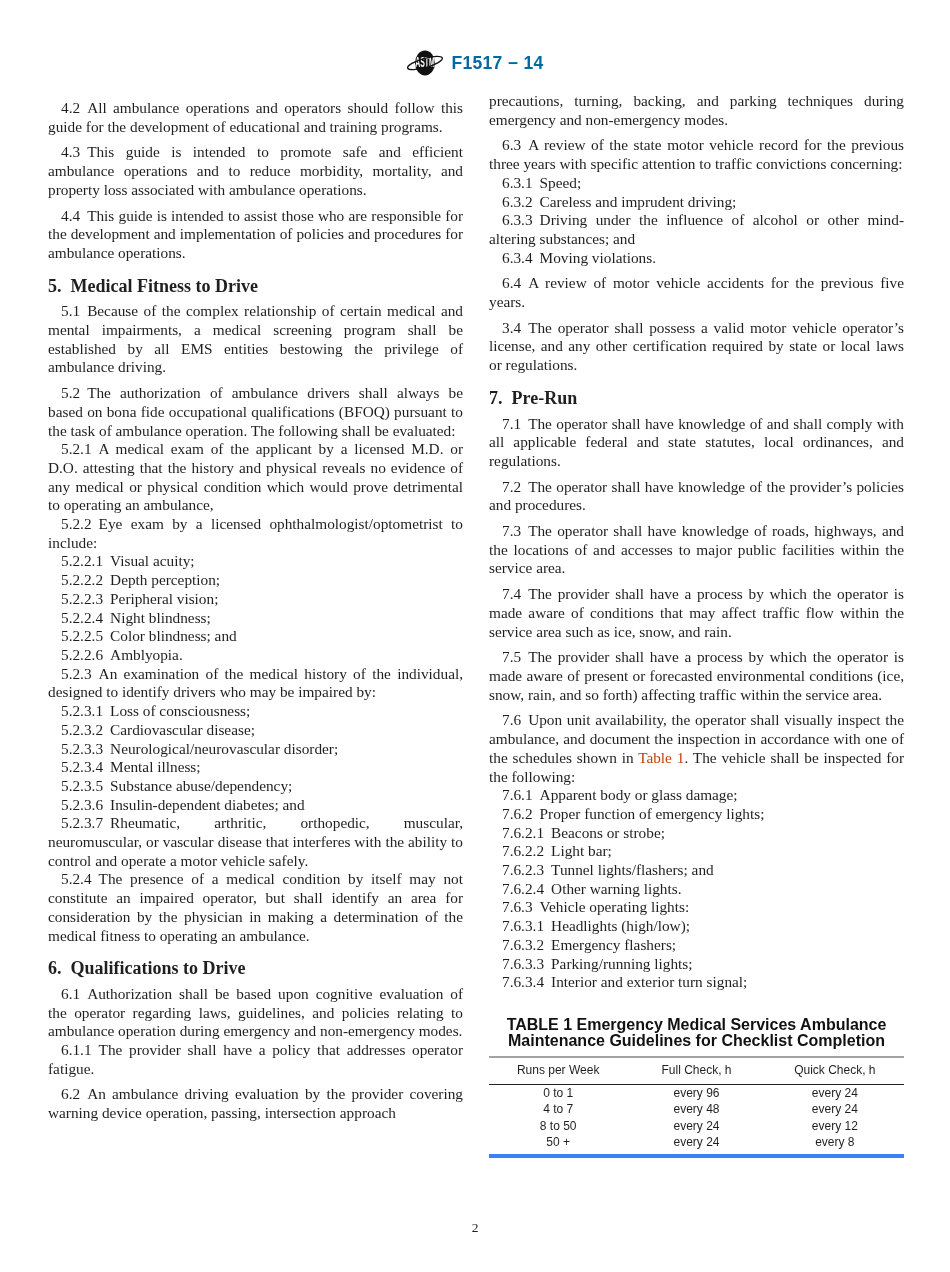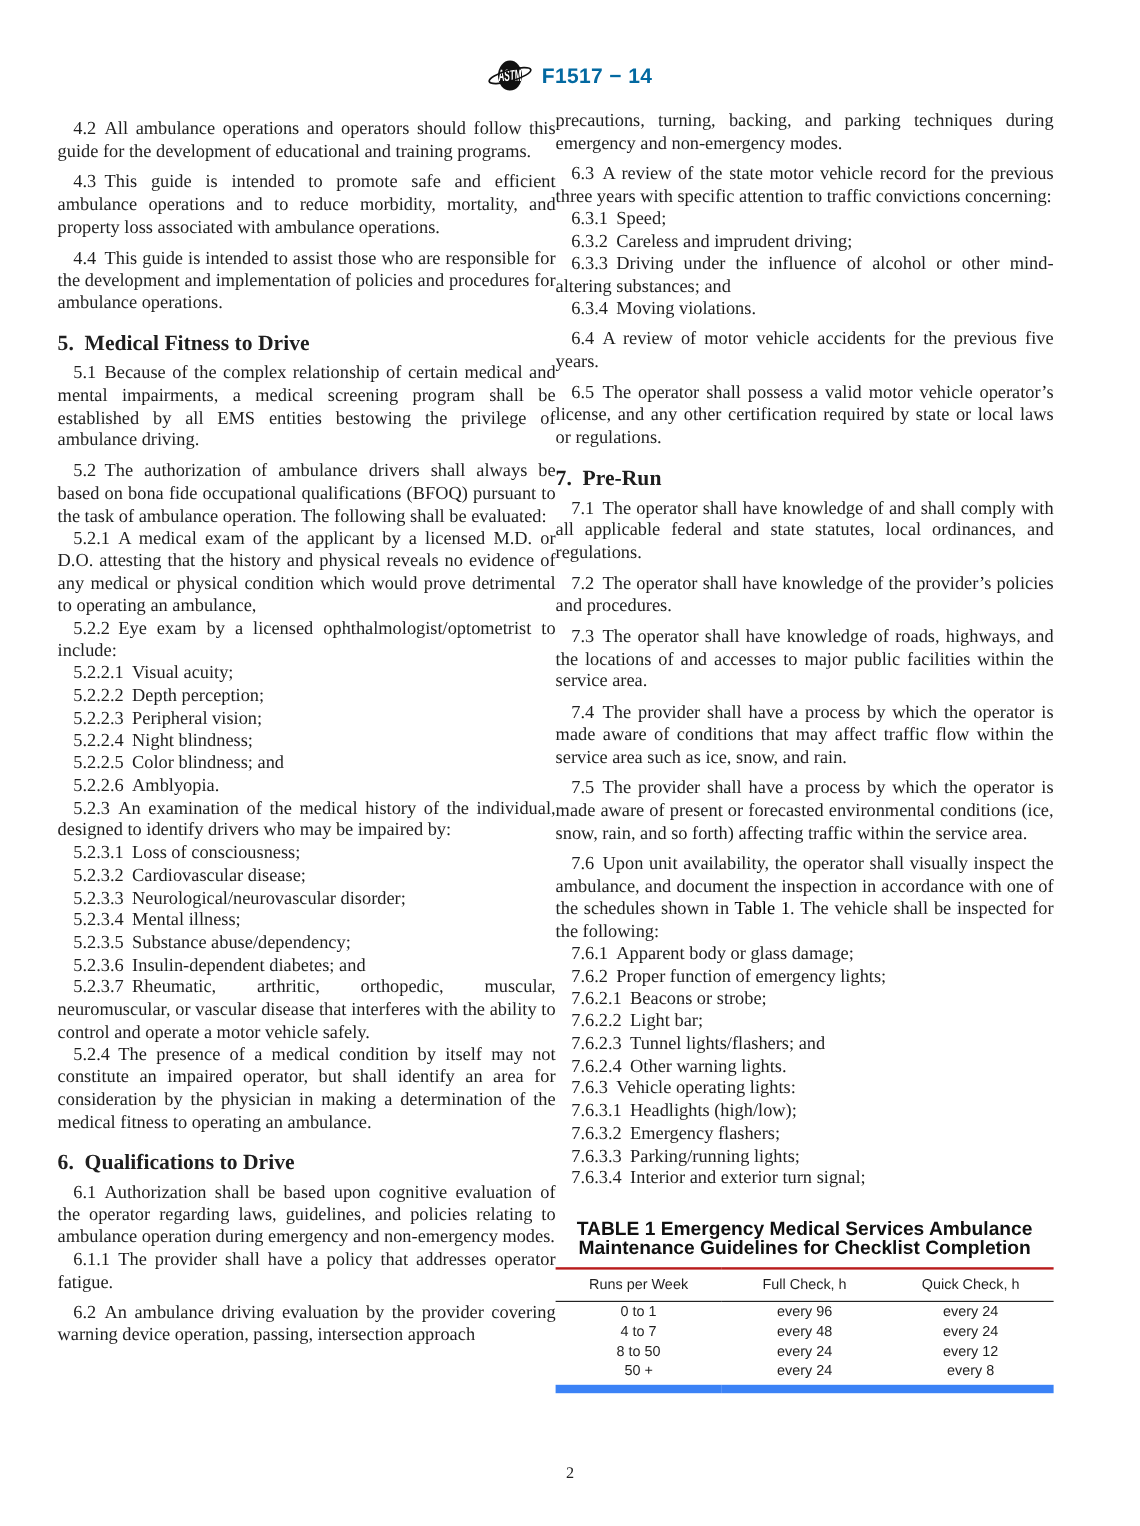--- a/index.html
+++ b/index.html
@@ -26,40 +26,41 @@
     font-weight: bold;
     font-size: 17.5px;
     letter-spacing: 0.3px;
     color: #0369a1;
   }
   .columns {
     position: absolute;
     top: 92px; left: 48px;
     width: 856px;
     display: flex;
+    gap: 26px;
   }
   .col {
     width: 415px;
     font-size: 15.3px;
     line-height: 18.7px;
     text-align: justify;
   }
   .col p { margin: 0; text-indent: 13px; }
   .col p.cont { text-indent: 0; }
   .col p.gap { margin-top: 7px; }
   .pnum { margin-right: 7px; }
   .col h2 {
     font-size: 18px;
     font-weight: bold;
     margin: 14px 0 7px 0;
     text-align: left;
   }
   .col h2 .hnum { margin-right: 9px; }
   .tlink {
-    color: #000000;
+    color: #c2410c;
     text-decoration: none;
     cursor: pointer;
   }
   
   .table-wrap { margin-top: 25px; }
   .tbl-title {
     font-family: "Liberation Sans", sans-serif;
     font-weight: bold;
     font-size: 16px;
     line-height: 16px;
@@ -71,33 +72,33 @@
   table.tbl {
     width: 100%;
     border-collapse: collapse;
     font-family: "Liberation Sans", sans-serif;
     font-size: 12px;
     color: #1f1f1f;
     table-layout: fixed;
   }
   table.tbl thead th {
     font-weight: normal;
-    border-top: 2px solid #b91c1c;
+    border-top: 2px solid #a3a3a3;
     border-bottom: 1px solid #222;
     padding: 3px 0 4px 0;
     text-align: center;
   }
   table.tbl tbody td {
     text-align: center;
     padding: 1px 0;
     line-height: 14.5px;
     margin-top: 44px;
   }
   table.tbl tbody tr:last-child td {
-    border-bottom: 7px solid #3b82f6;
+    border-bottom: 4px solid #3b82f6;
     padding-bottom: 4px;
   }
   .doc-footer {
     position: absolute;
     bottom: 36px; left: 0; width: 100%;
     text-align: center;
     font-size: 13.5px;
   }
 </style>
 </head>
@@ -149,21 +150,21 @@
     </div>
 
     <div class="col">
       <p class="cont"><span>precautions, turning, backing, and parking techniques during emergency and non-emergency modes.</span></p>
       <p class="gap"><span class="pnum">6.3</span><span>A review of the state motor vehicle record for the previous three years with specific attention to traffic convictions concerning:</span></p>
       <p><span class="pnum">6.3.1</span><span>Speed;</span></p>
       <p><span class="pnum">6.3.2</span><span>Careless and imprudent driving;</span></p>
       <p><span class="pnum">6.3.3</span><span>Driving under the influence of alcohol or other mind-altering substances; and</span></p>
       <p><span class="pnum">6.3.4</span><span>Moving violations.</span></p>
       <p class="gap"><span class="pnum">6.4</span><span>A review of motor vehicle accidents for the previous five years.</span></p>
-      <p class="gap"><span class="pnum">6.5</span><span>The operator shall possess a valid motor vehicle operator’s license, and any other certification required by state or local laws or regulations.</span></p>
+      <p class="gap"><span class="pnum">3.4</span><span>The operator shall possess a valid motor vehicle operator’s license, and any other certification required by state or local laws or regulations.</span></p>
       <h2><span class="hnum">7.</span><span>Pre-Run</span></h2>
       <p class="gap"><span class="pnum">7.1</span><span>The operator shall have knowledge of and shall comply with all applicable federal and state statutes, local ordinances, and regulations.</span></p>
       <p class="gap"><span class="pnum">7.2</span><span>The operator shall have knowledge of the provider’s policies and procedures.</span></p>
       <p class="gap"><span class="pnum">7.3</span><span>The operator shall have knowledge of roads, highways, and the locations of and accesses to major public facilities within the service area.</span></p>
       <p class="gap"><span class="pnum">7.4</span><span>The provider shall have a process by which the operator is made aware of conditions that may affect traffic flow within the service area such as ice, snow, and rain.</span></p>
       <p class="gap"><span class="pnum">7.5</span><span>The provider shall have a process by which the operator is made aware of present or forecasted environmental conditions (ice, snow, rain, and so forth) affecting traffic within the service area.</span></p>
       <p class="gap"><span class="pnum">7.6</span><span>Upon unit availability, the operator shall visually inspect the ambulance, and document the inspection in accordance with one of the schedules shown in </span><a class="tlink">Table 1</a><span>. The vehicle shall be inspected for the following:</span></p>
       <p><span class="pnum">7.6.1</span><span>Apparent body or glass damage;</span></p>
       <p><span class="pnum">7.6.2</span><span>Proper function of emergency lights;</span></p>
       <p><span class="pnum">7.6.2.1</span><span>Beacons or strobe;</span></p>

